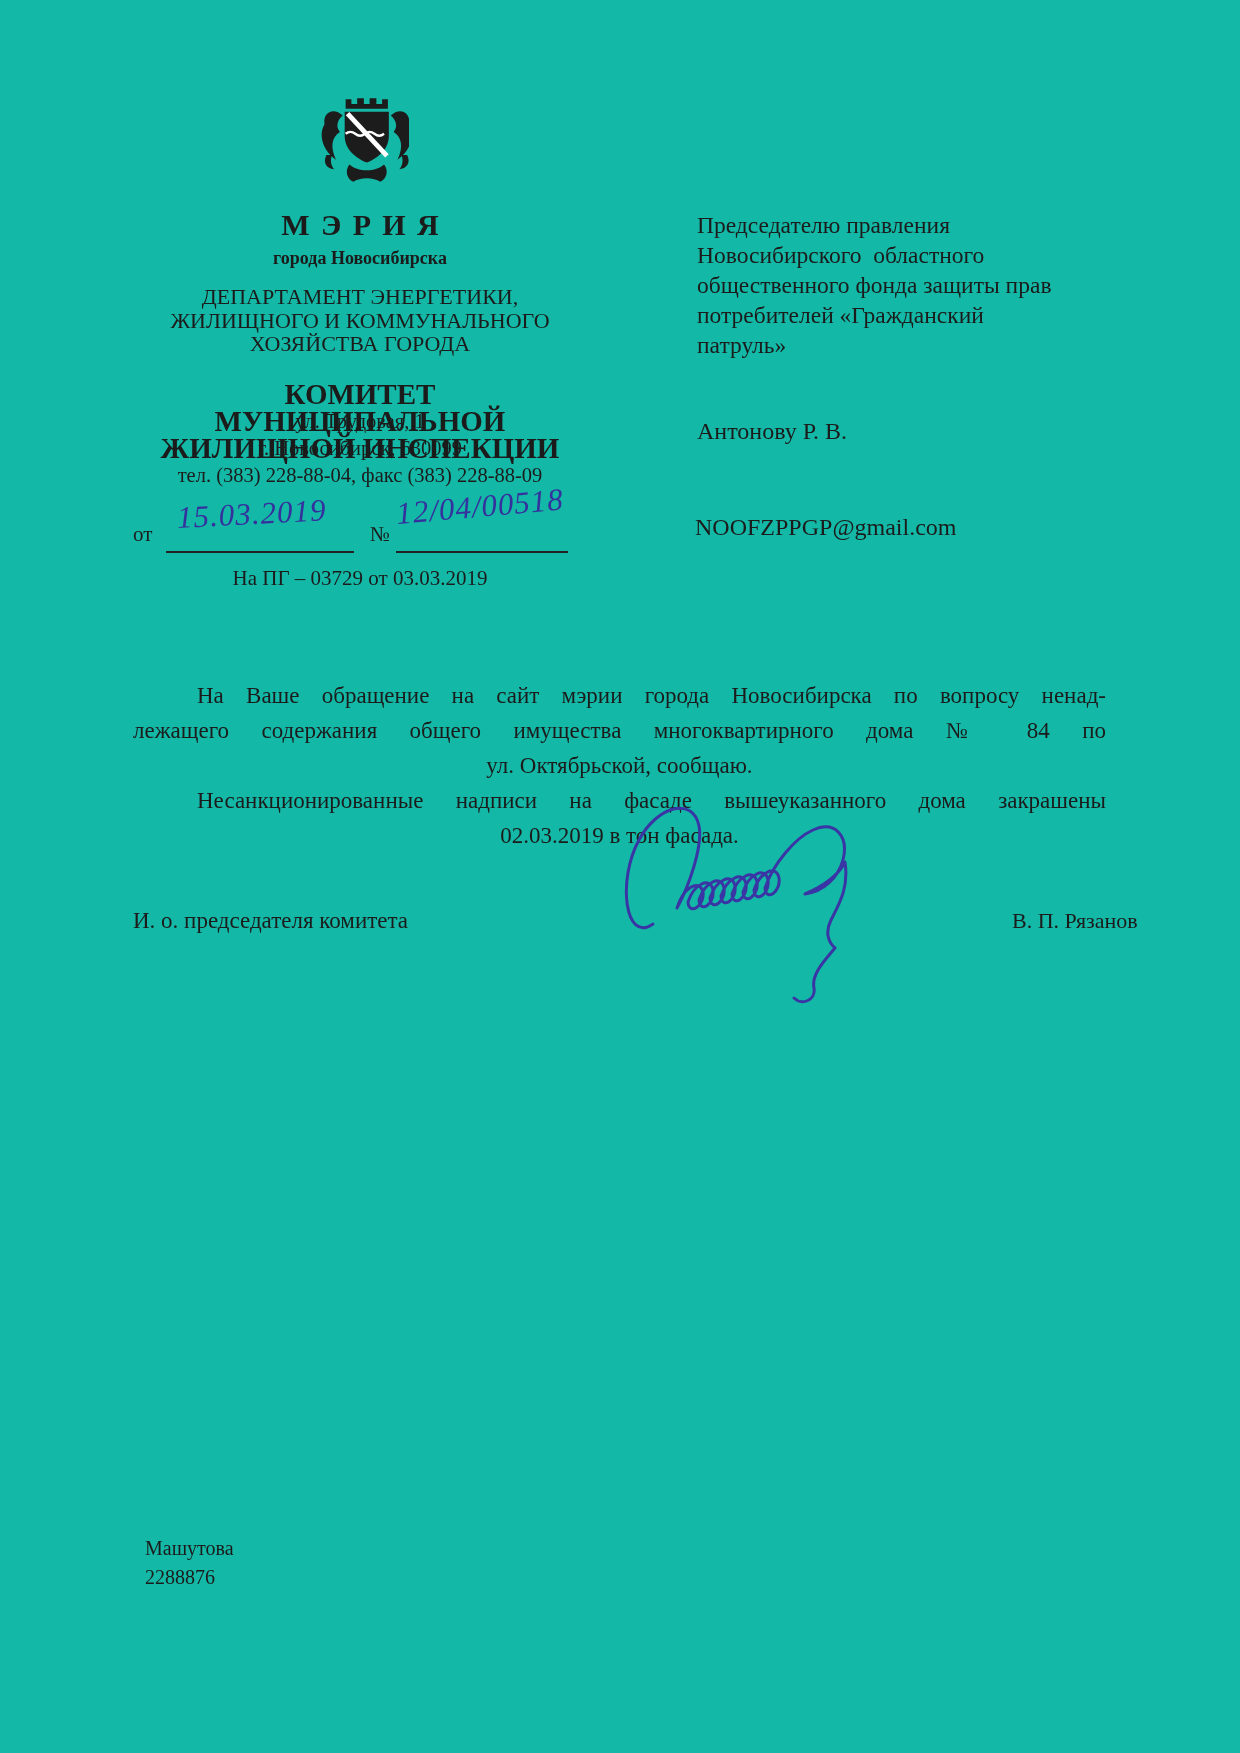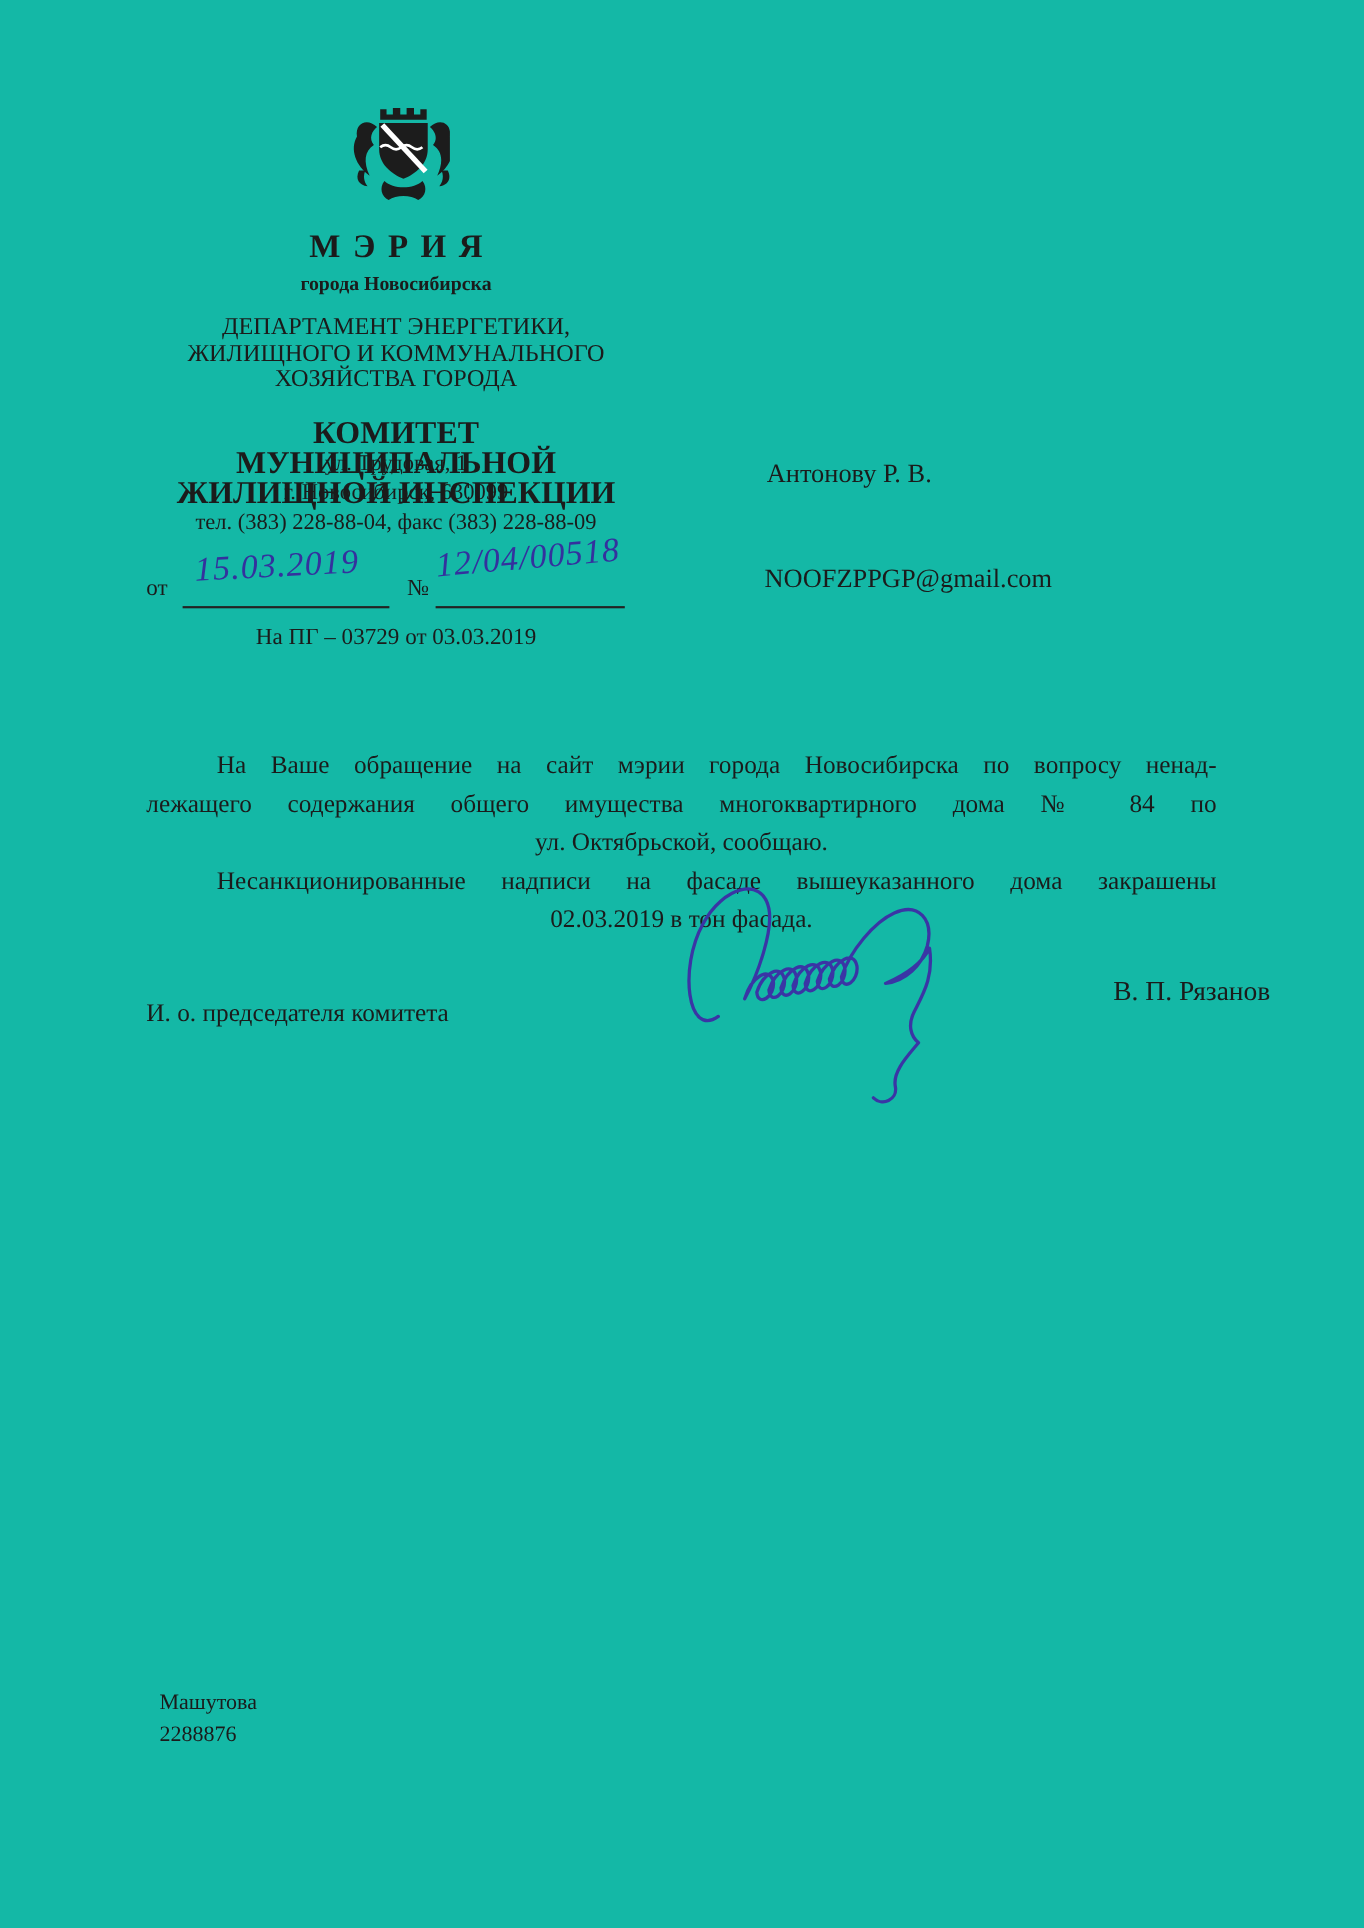--- a/index.html
+++ b/index.html
@@ -40,21 +40,21 @@
   .recipient{left:697px;top:210px;width:420px;font-size:23.5px;line-height:30px;white-space:pre-wrap;}
   .recipient-name{left:697px;top:418px;font-size:24px;}
   .recipient-email{left:695px;top:514px;font-size:24px;}
   
   .body-text{left:133px;top:678px;width:973px;font-size:23px;line-height:35px;}
   .jline{text-align:justify;text-align-last:justify;}
   .lline{text-align:center;}
   .indent{text-indent:64px;}
   
   .signoff-label{left:133px;top:908px;font-size:23px;}
-  .signoff-name{left:1012px;top:888px;font-size:25px;white-space:nowrap;}
+  .signoff-name{left:1012px;top:908px;font-size:22px;white-space:nowrap;}
   .sig-svg{left:595px;top:776px;width:340px;height:238px;}
   
   .footer{left:145px;top:1534px;font-size:20px;line-height:29px;white-space:pre-line;}
 </style>
 </head>
 <body>
 
 <div class="page">
 
   <svg class="abs emblem" viewBox="0 0 100 95" aria-hidden="true">
@@ -91,20 +91,25 @@
 тел. (383) 228-88-04, факс (383) 228-88-09</div>
 
   <span class="abs reg-word word-ot">от</span>
   <span class="abs hand hand-date">15.03.2019</span>
   <div class="abs uline ul-date"></div>
   <span class="abs reg-word word-no">№</span>
   <span class="abs hand hand-num">12/04/00518</span>
   <div class="abs uline ul-num"></div>
   <div class="abs ref">На ПГ – 03729 от 03.03.2019</div>
 
+  <div class="abs recipient">Председателю правления
+Новосибирского  областного
+общественного фонда защиты прав
+потребителей «Гражданский
+патруль»</div>
   <div class="abs recipient-name">Антонову Р. В.</div>
   <div class="abs recipient-email">NOOFZPPGP@gmail.com</div>
 
   <div class="abs body-text">
     <div class="jline indent">На Ваше обращение на сайт мэрии города Новосибирска по вопросу ненад-</div>
     <div class="jline">лежащего содержания общего имущества многоквартирного дома № 84 по</div>
     <div class="lline">ул. Октябрьской, сообщаю.</div>
     <div class="jline indent">Несанкционированные надписи на фасаде вышеуказанного дома закрашены</div>
     <div class="lline">02.03.2019 в тон фасада.</div>
   </div>

